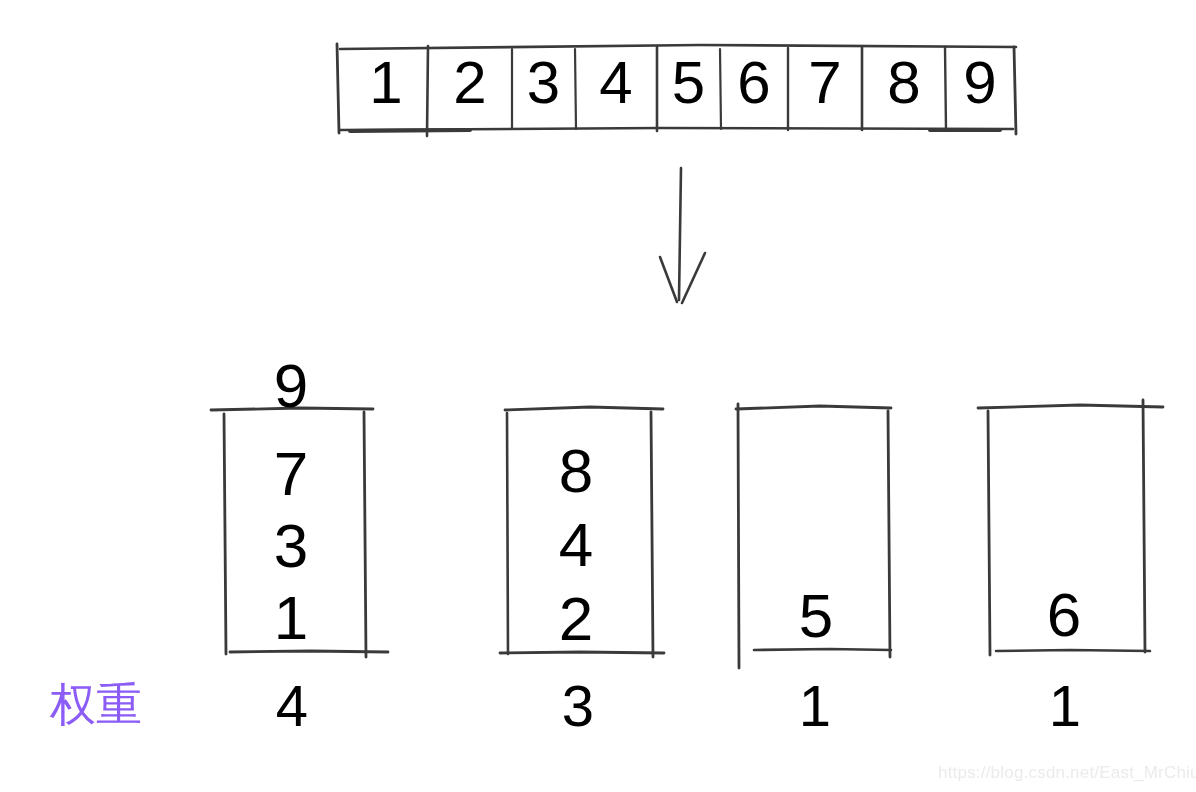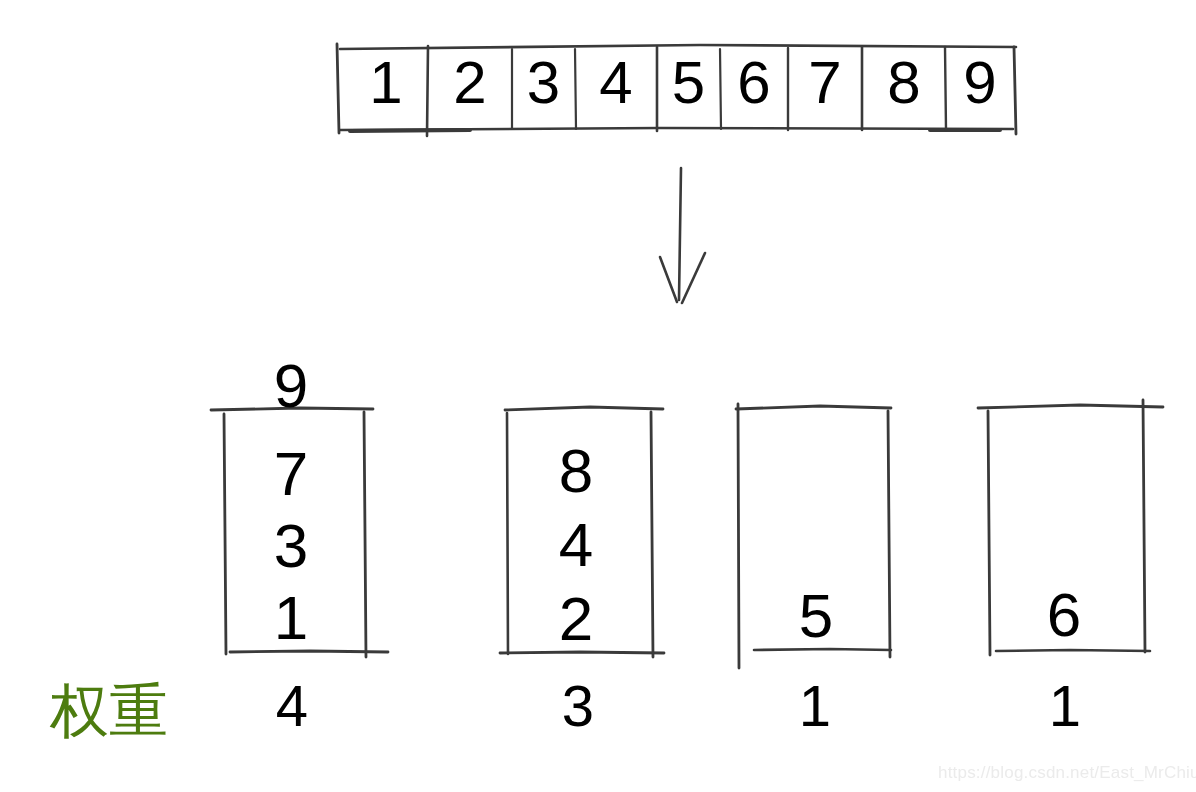--- a/index.html
+++ b/index.html
@@ -39,23 +39,23 @@
     font-size: 60px;
     color: #000;
     text-align: center;
     line-height: 1;
   }
   .group-digit {
     font-size: 62px;
   }
   .weight-label {
     position: absolute;
-    color: #4d7c0f;
+    color: #8b5cf6;
     font-family: "DejaVu Sans", "Liberation Sans", sans-serif;
-    font-size: 59px;
+    font-size: 46px;
     line-height: 1;
     white-space: nowrap;
   }
   .weight-num {
     position: absolute;
     color: #000000;
     font-size: 58px;
     line-height: 1;
     text-align: center;
     white-space: nowrap;

